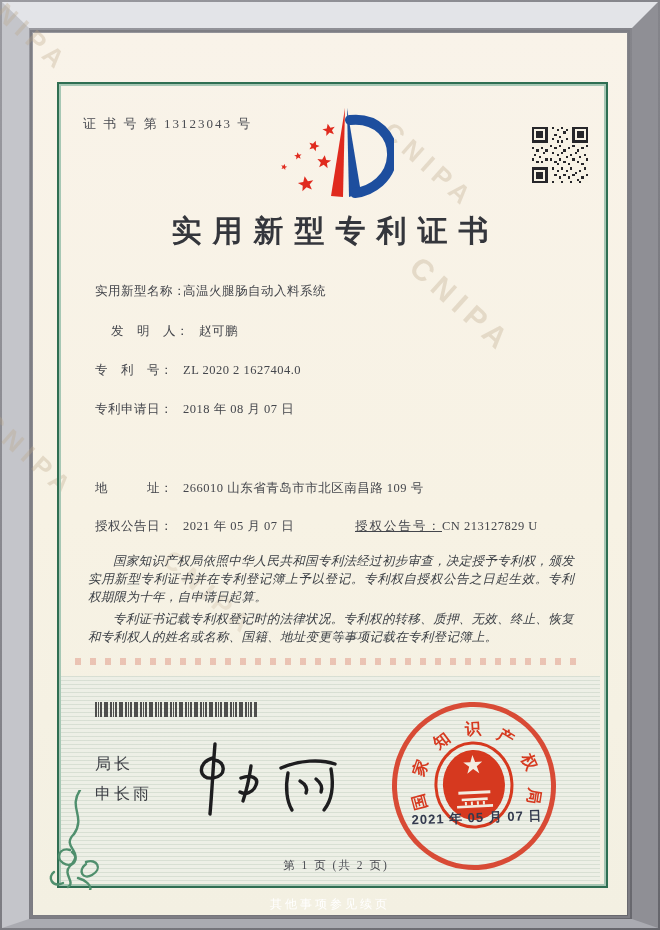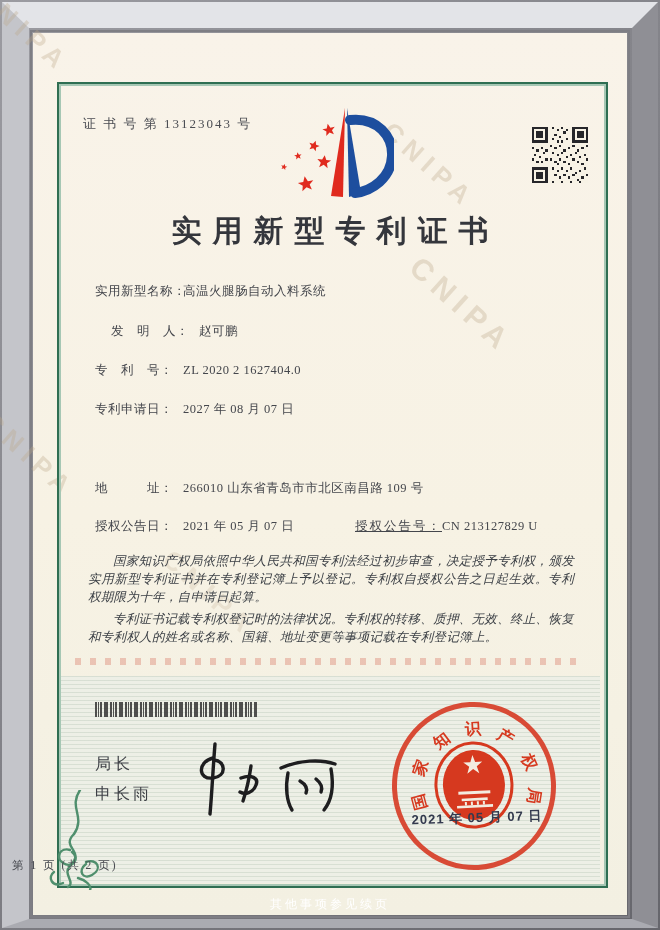--- a/index.html
+++ b/index.html
@@ -55,21 +55,21 @@
   
   .seal{position:absolute;left:392px;top:702px;width:154px;height:158px;
       border:5px solid rgba(214,57,34,0.9);border-radius:50%;transform:rotate(-3deg);}
   .seal-char{position:absolute;width:18px;height:18px;font-size:16px;font-weight:bold;
       color:#d6391f;text-align:center;line-height:18px;font-family:"Liberation Serif",serif;}
   .emblem{position:absolute;left:36px;top:32px;}
   .seal-date{position:absolute;left:396px;top:809px;width:162px;text-align:center;
       font-size:13px;font-weight:bold;color:#333a4e;letter-spacing:1px;transform:rotate(-2deg);
       font-family:"Liberation Sans",sans-serif;}
 
-  .pageno{position:absolute;left:0;right:0;top:858px;text-align:left;font-size:11.5px;
+  .pageno{position:absolute;left:0;right:0;top:858px;text-align:center;font-size:11.5px;
       color:#4a4c52;letter-spacing:2px;padding-left:12px;}
   .note{position:absolute;left:0;right:0;top:896px;text-align:center;font-size:12px;
       color:#ffffff;letter-spacing:3px;}
 
   .flourish{position:absolute;left:38px;top:790px;}
   .qr{position:absolute;left:532px;top:127px;}
   .logo{position:absolute;left:272px;top:104px;}
 </style>
 </head>
 <body>
@@ -200,21 +200,21 @@
   <div class="fld" style="top:283px;">
     <span class="lab">实用新型名称：</span><span>高温火腿肠自动入料系统</span>
   </div>
   <div class="fld" style="top:323px;margin-left:16px;">
     <span class="lab">发　明　人：</span><span>赵可鹏</span>
   </div>
   <div class="fld" style="top:362px;">
     <span class="lab">专　利　号：</span><span>ZL 2020 2 1627404.0</span>
   </div>
   <div class="fld" style="top:401px;">
-    <span class="lab">专利申请日：</span><span>2027 年 08 月 07 日</span>
+    <span class="lab">专利申请日：</span><span>2018 年 08 月 07 日</span>
   </div>
   <div class="fld" style="top:480px;">
     <span class="lab">地　　　址：</span><span>266010 山东省青岛市市北区南昌路 109 号</span>
   </div>
   <div class="fld" style="top:518px;">
     <span class="lab">授权公告日：</span><span>2021 年 05 月 07 日</span>
     <span class="pair2">
       <span class="lab2">授权公告号：</span><span>CN 213127829 U</span>
     </span>
   </div>

